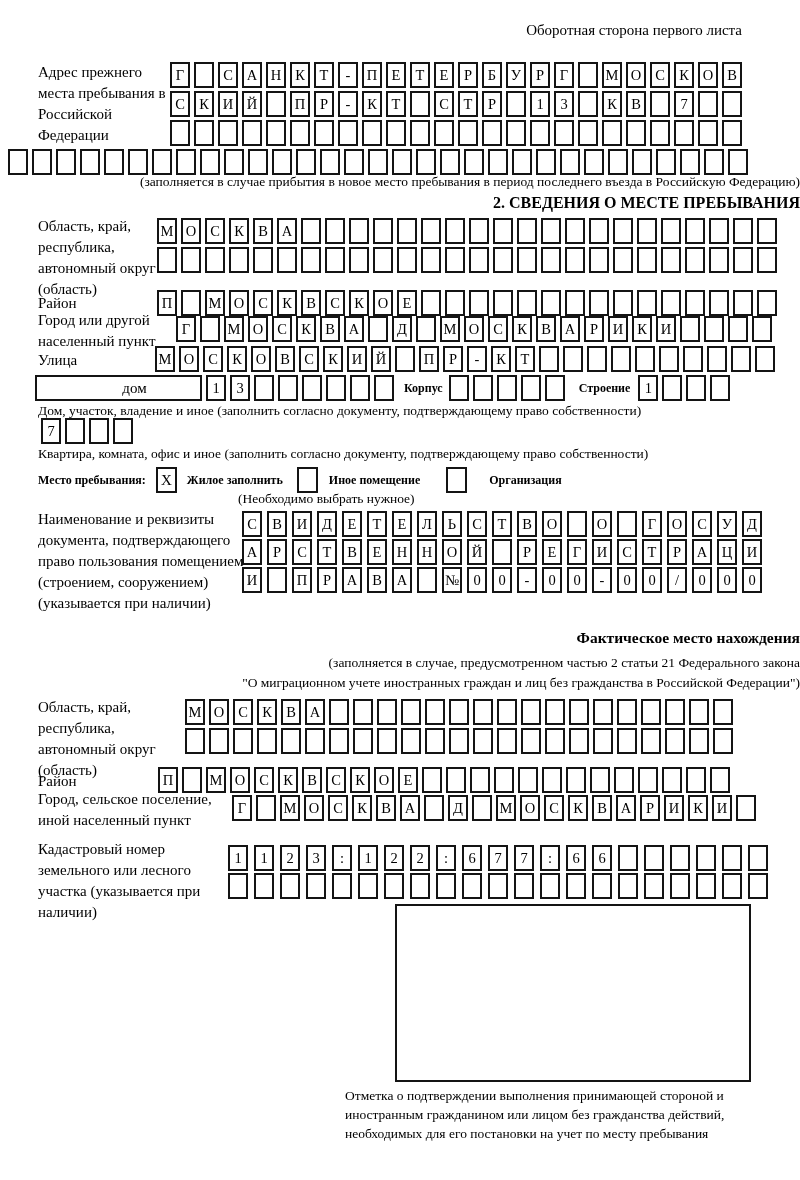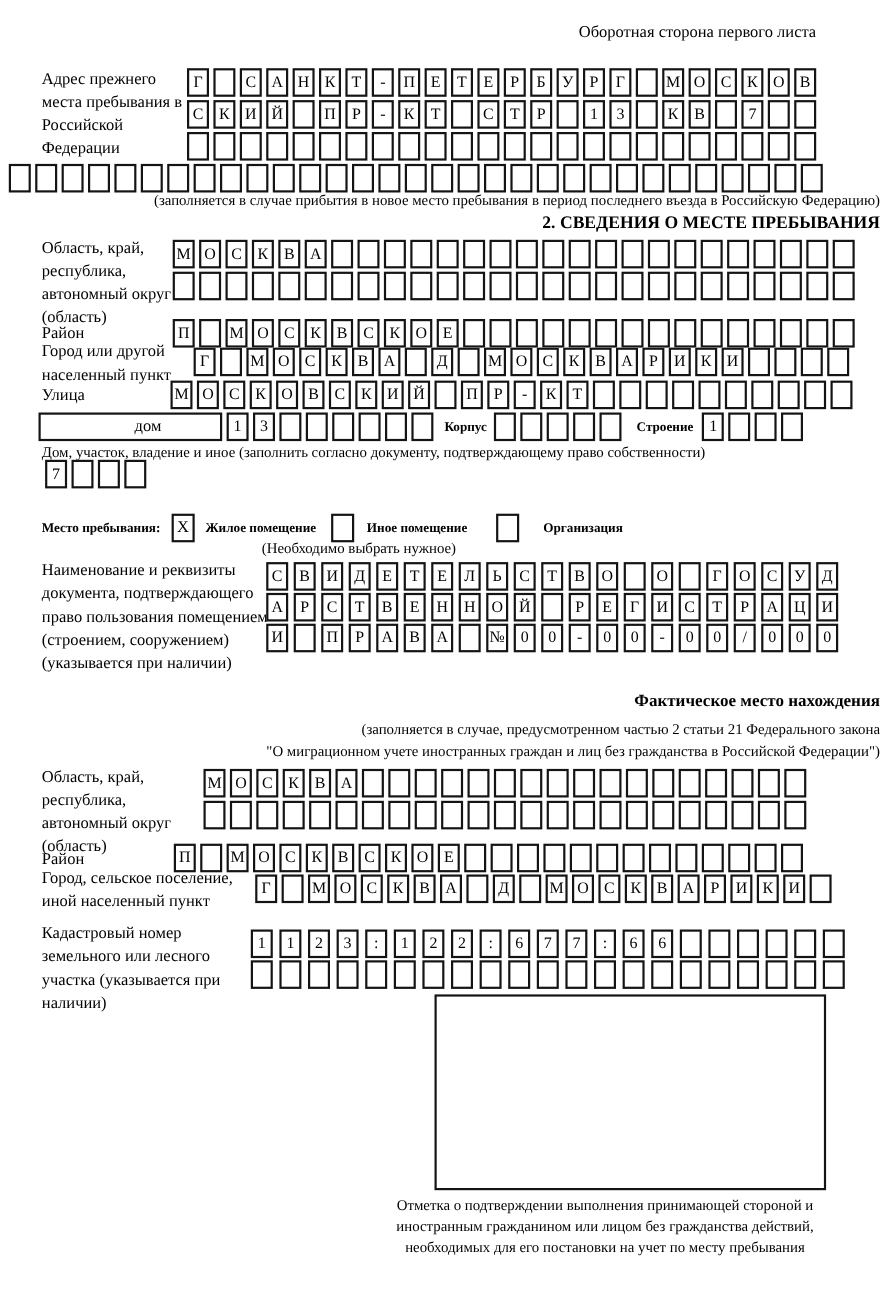--- a/index.html
+++ b/index.html
@@ -27,21 +27,21 @@
     box-sizing:border-box; height:26px; border:2px solid #141414;
     display:flex; align-items:center; justify-content:center;
     font-size:15px; flex:none; background:#fff;padding-left:32px;
   }
   .flex-row { display:flex; align-items:center; }
   .checkbox {
     box-sizing:border-box; width:21px; height:26px; border:2px solid #141414;
     display:flex; align-items:center; justify-content:center; font-size:15px; flex:none;
   }
   .stamp-box { box-sizing:border-box; border:2px solid #141414; background:#fff; }
-  .stamp-caption { font-size:13.5px; line-height:19px; text-align:center; }
+  .stamp-caption { font-size:13.5px; line-height:19px; }
 </style>
 </head>
 <body>
 
 <div class="page">
 
   <div class="abs label right" style="top:20px; right:58px; width:400px">Оборотная сторона первого листа</div>
 
   <div class="abs label" style="left:38px; top:62px; width:140px">Адрес прежнего места пребывания в Российской Федерации</div>
   <div class="abs" style="left:170px; top:62px">
@@ -355,25 +355,26 @@
   <div class="abs caption" style="left:38px; top:403px">Дом, участок, владение и иное (заполнить согласно документу, подтверждающему право собственности)</div>
 
   <div class="abs flex-row" style="left:35px; top:418px">
     <div class="box-row" style="margin-left:6px">
         <div class="cell">7</div>
         <div class="cell"></div>
         <div class="cell"></div>
         <div class="cell"></div>
       </div>
   </div>
+  <div class="abs caption" style="left:38px; top:446px">Квартира, комната, офис и иное (заполнить согласно документу, подтверждающему право собственности)</div>
 
   <div class="abs flex-row" style="left:38px; top:467px">
     <div class="inline-label">Место пребывания:</div>
     <div class="checkbox" style="margin-left:10px">X</div>
-    <div class="inline-label" style="margin-left:10px">Жилое помещение</div>
+    <div class="inline-label" style="margin-left:10px">Жилое заполнить</div>
     <div class="checkbox" style="margin-left:14px"></div>
     <div class="inline-label" style="margin-left:11px">Иное помещение</div>
     <div class="checkbox" style="margin-left:26px"></div>
     <div class="inline-label" style="margin-left:22px">Организация</div>
   </div>
   <div class="abs caption" style="left:238px; top:491px">(Необходимо выбрать нужное)</div>
 
   <div class="abs label" style="left:38px; top:509px; width:210px">Наименование и реквизиты документа, подтверждающего право пользования помещением (строением, сооружением) (указывается при наличии)</div>
   <div class="abs" style="left:242px; top:511px">
     <div class="box-row gap5">

